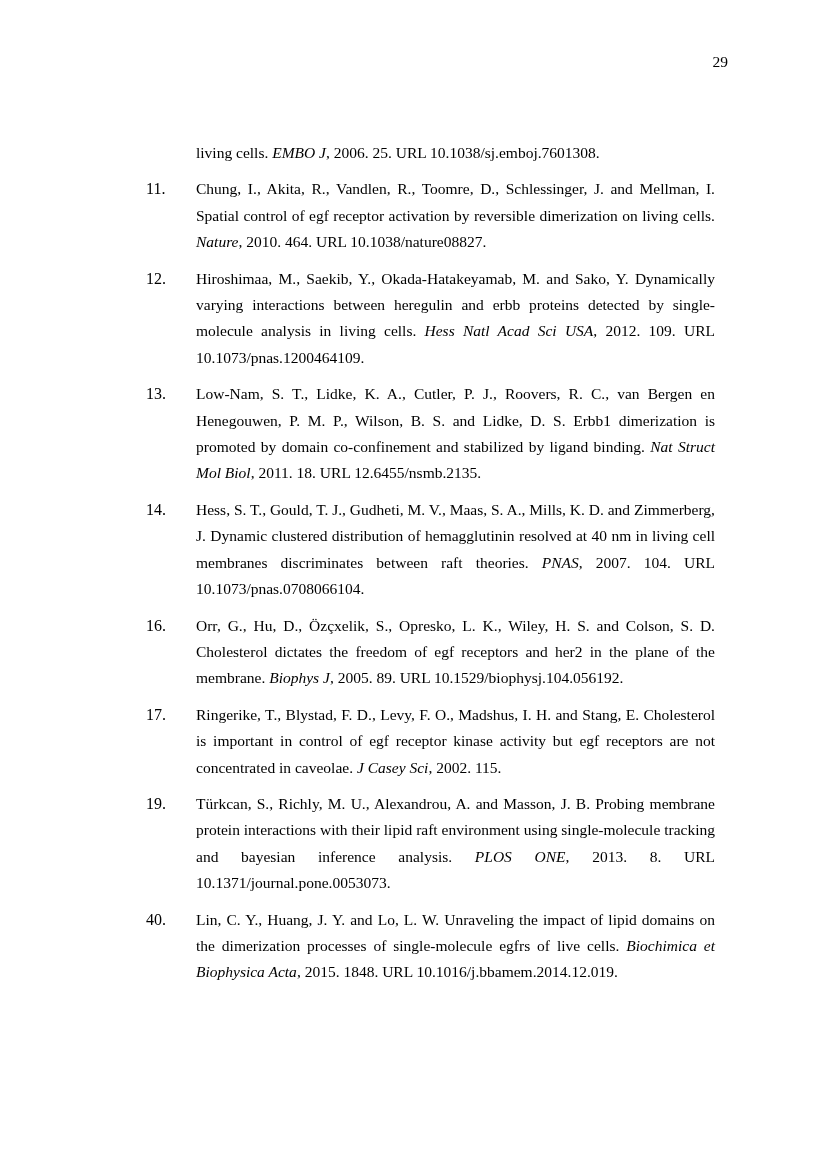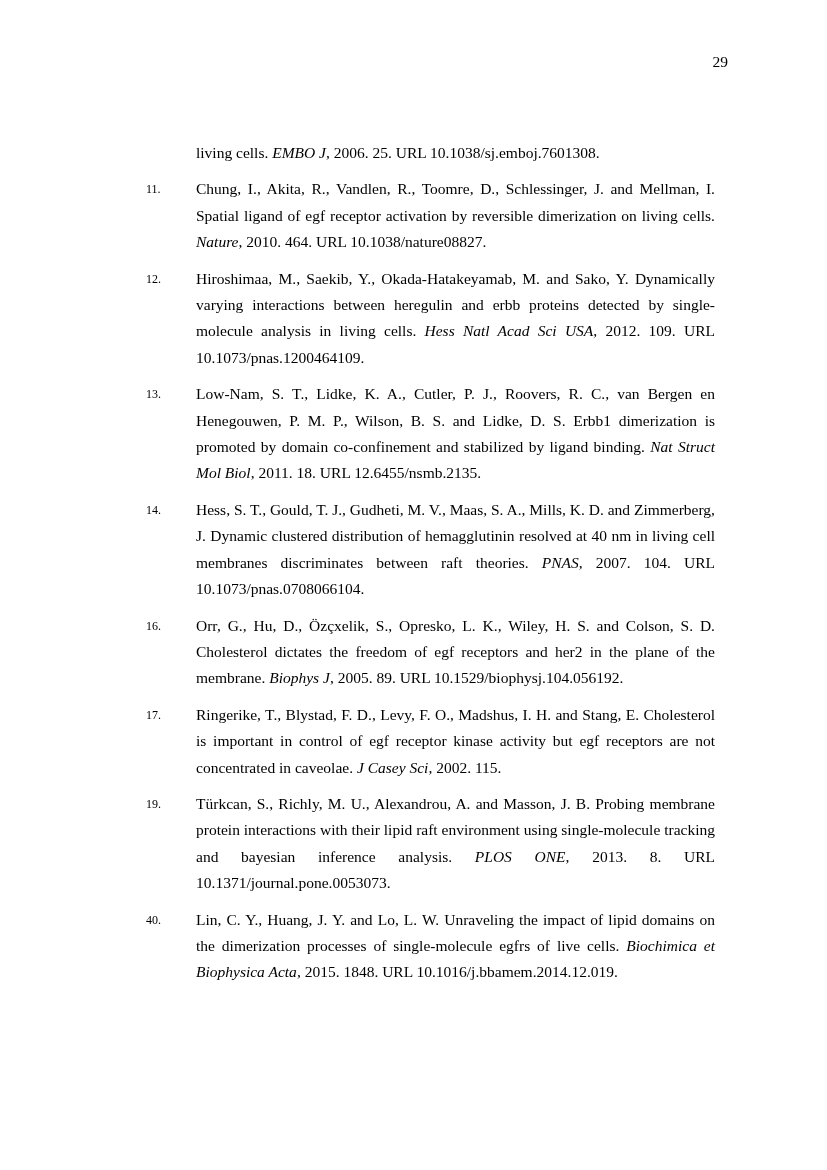--- a/index.html
+++ b/index.html
@@ -37,21 +37,21 @@
     display: flex;
     align-items: flex-start;
     margin-bottom: 10px;
   }
   .ref.cont {
     margin-bottom: 10px;
   }
   .ref-num {
     flex: 0 0 50px;
     width: 50px;
-    font-size: 12px;
+    font-size: 16px;
     line-height: 26.4px;
     text-align: left;
     white-space: nowrap;
   }
   .ref-body {
     flex: 1 1 auto;
     width: 519px;
     font-size: 15.5px;
     line-height: 26.4px;
     text-align: justify;
@@ -70,21 +70,21 @@
 
   <div class="page-number">29</div>
 
   <div class="refs">
       <div class="ref cont">
         <div class="ref-num"></div>
         <div class="ref-body"><span>living cells. </span><i>EMBO J</i><span>, 2006. 25. URL 10.1038/sj.emboj.7601308.</span></div>
       </div>
       <div class="ref">
         <div class="ref-num">11.</div>
-        <div class="ref-body"><span>Chung, I., Akita, R., Vandlen, R., Toomre, D., Schlessinger, J. and Mellman, I. Spatial ligand of egf receptor activation by reversible dimerization on living cells. </span><i>Nature</i><span>, 2010. 464. URL 10.1038/nature08827.</span></div>
+        <div class="ref-body"><span>Chung, I., Akita, R., Vandlen, R., Toomre, D., Schlessinger, J. and Mellman, I. Spatial control of egf receptor activation by reversible dimerization on living cells. </span><i>Nature</i><span>, 2010. 464. URL 10.1038/nature08827.</span></div>
       </div>
       <div class="ref">
         <div class="ref-num">12.</div>
         <div class="ref-body"><span>Hiroshimaa, M., Saekib, Y., Okada-Hatakeyamab, M. and Sako, Y. Dynamically varying interactions between heregulin and erbb proteins detected by single-molecule analysis in living cells. </span><i>Hess Natl Acad Sci USA</i><span>, 2012. 109. URL 10.1073/pnas.1200464109.</span></div>
       </div>
       <div class="ref">
         <div class="ref-num">13.</div>
         <div class="ref-body"><span>Low-Nam, S. T., Lidke, K. A., Cutler, P. J., Roovers, R. C., van Bergen en Henegouwen, P. M. P., Wilson, B. S. and Lidke, D. S. Erbb1 dimerization is promoted by domain co-confinement and stabilized by ligand binding. </span><i>Nat Struct Mol Biol</i><span>, 2011. 18. URL 12.6455/nsmb.2135.</span></div>
       </div>
       <div class="ref">

